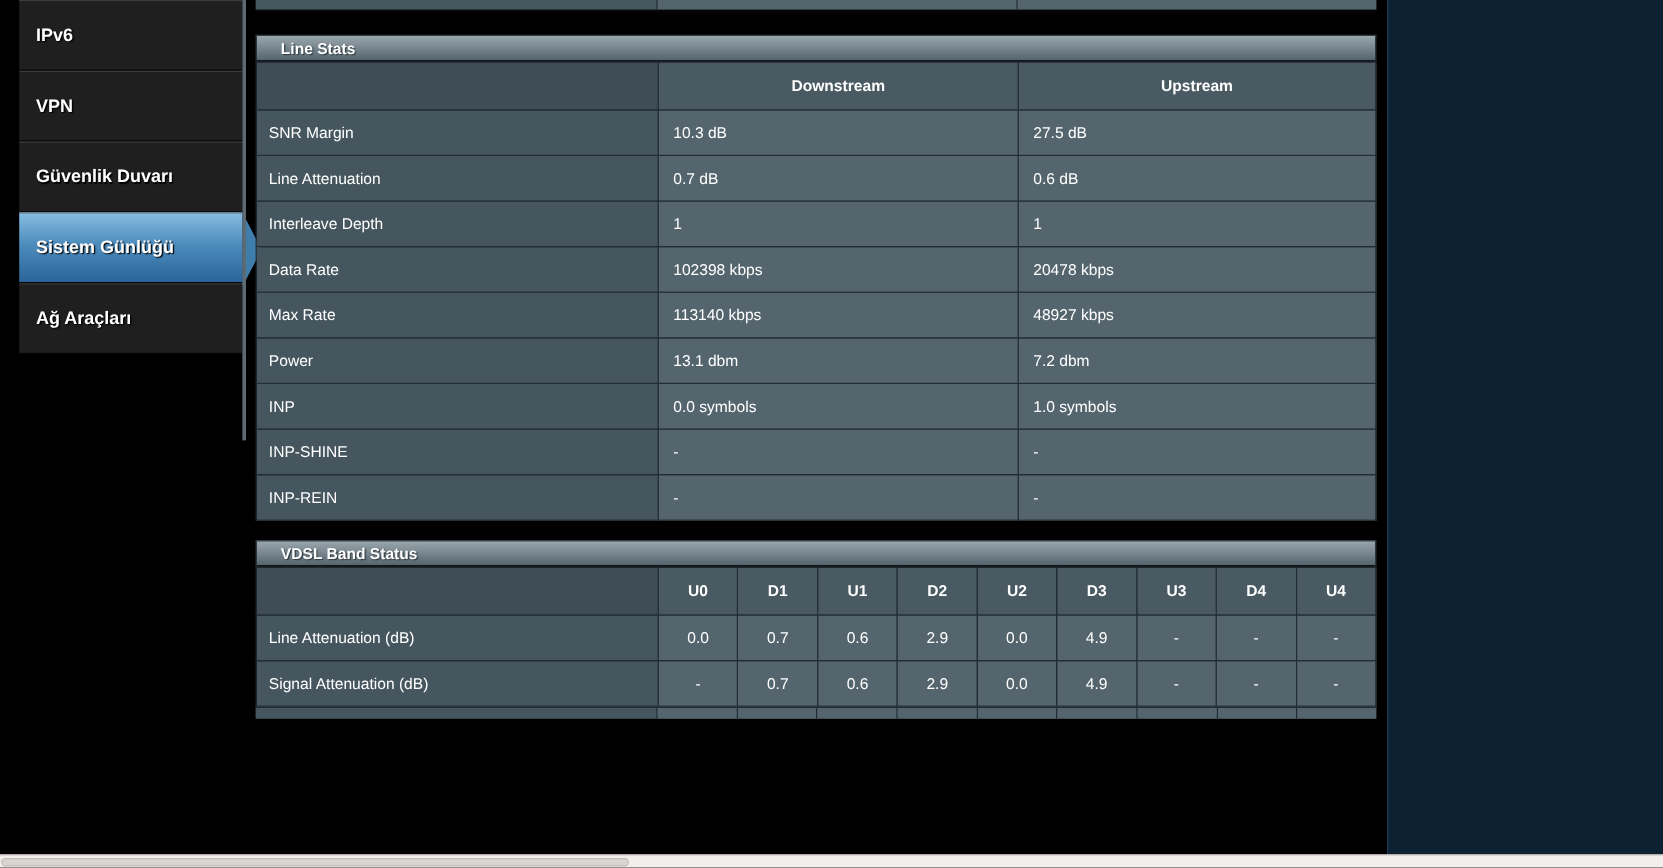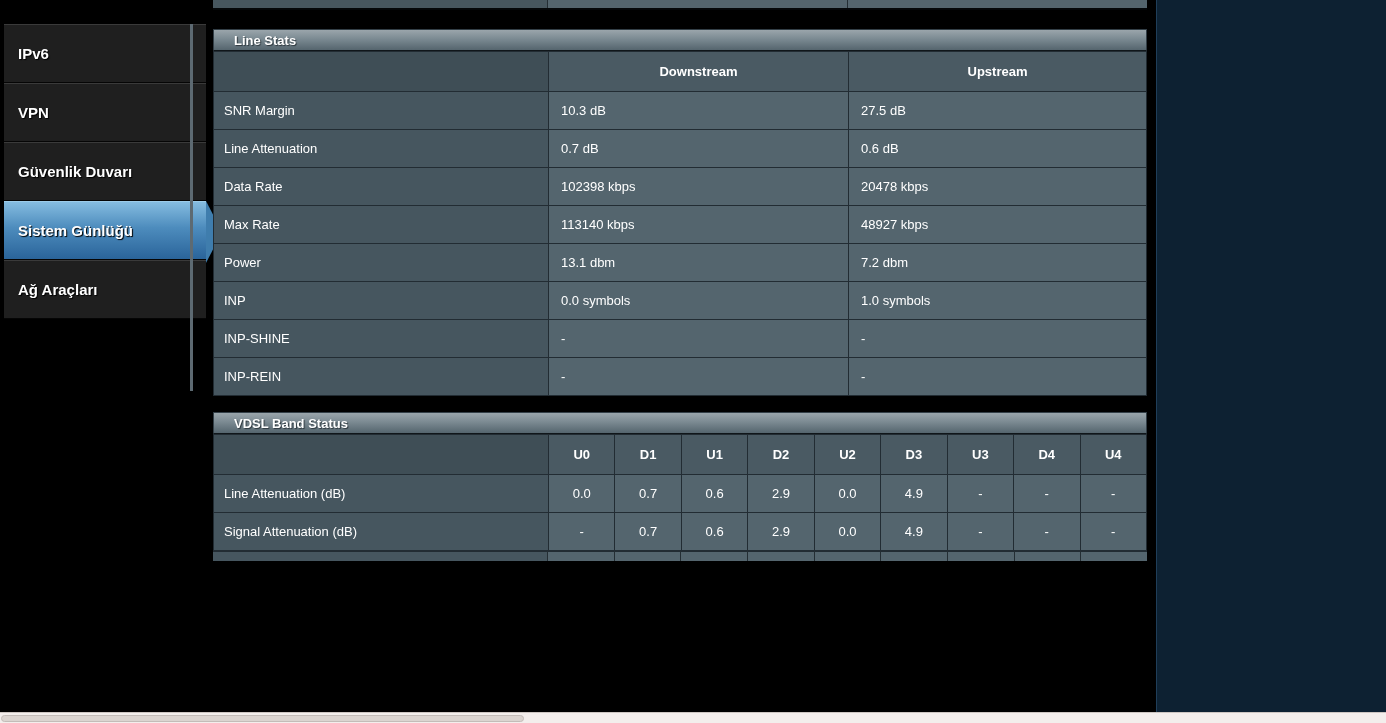--- a/index.html
+++ b/index.html
@@ -11,21 +11,21 @@
     overflow: hidden;
   }
 
   
   .right-panel {
     position: absolute; left: 1156px; top: 0; width: 230px; height: 712px;
     background: #0d2132; border-left: 1px solid #1f3e59;
   }
 
   
-  .sidebar { position: absolute; left: 4px; top: 0; width: 202px; margin-top: 24px; }
+  .sidebar { position: absolute; left: 16px; top: 0; width: 186px; }
   .sidebar-item {
     height: 59px;
     background: #1f1f1f;
     border-top: 1px solid #3a3a3a;
     border-bottom: 1px solid #050505;
     display: flex; align-items: center;
     padding-left: 14px;
     color: #fff; font-weight: bold; font-size: 15px;
     text-shadow: 1px 1px 1px #000;
     position: relative; cursor: pointer;
@@ -144,20 +144,25 @@
       <tbody id="ls-body">
           <tr>
             <td class="label-cell">SNR Margin</td>
             <td class="value-cell">10.3 dB</td>
             <td class="value-cell">27.5 dB</td>
           </tr>
           <tr>
             <td class="label-cell">Line Attenuation</td>
             <td class="value-cell">0.7 dB</td>
             <td class="value-cell">0.6 dB</td>
+          </tr>
+          <tr>
+            <td class="label-cell">Interleave Depth</td>
+            <td class="value-cell">1</td>
+            <td class="value-cell">1</td>
           </tr>
           <tr>
             <td class="label-cell">Data Rate</td>
             <td class="value-cell">102398 kbps</td>
             <td class="value-cell">20478 kbps</td>
           </tr>
           <tr>
             <td class="label-cell">Max Rate</td>
             <td class="value-cell">113140 kbps</td>
             <td class="value-cell">48927 kbps</td>

